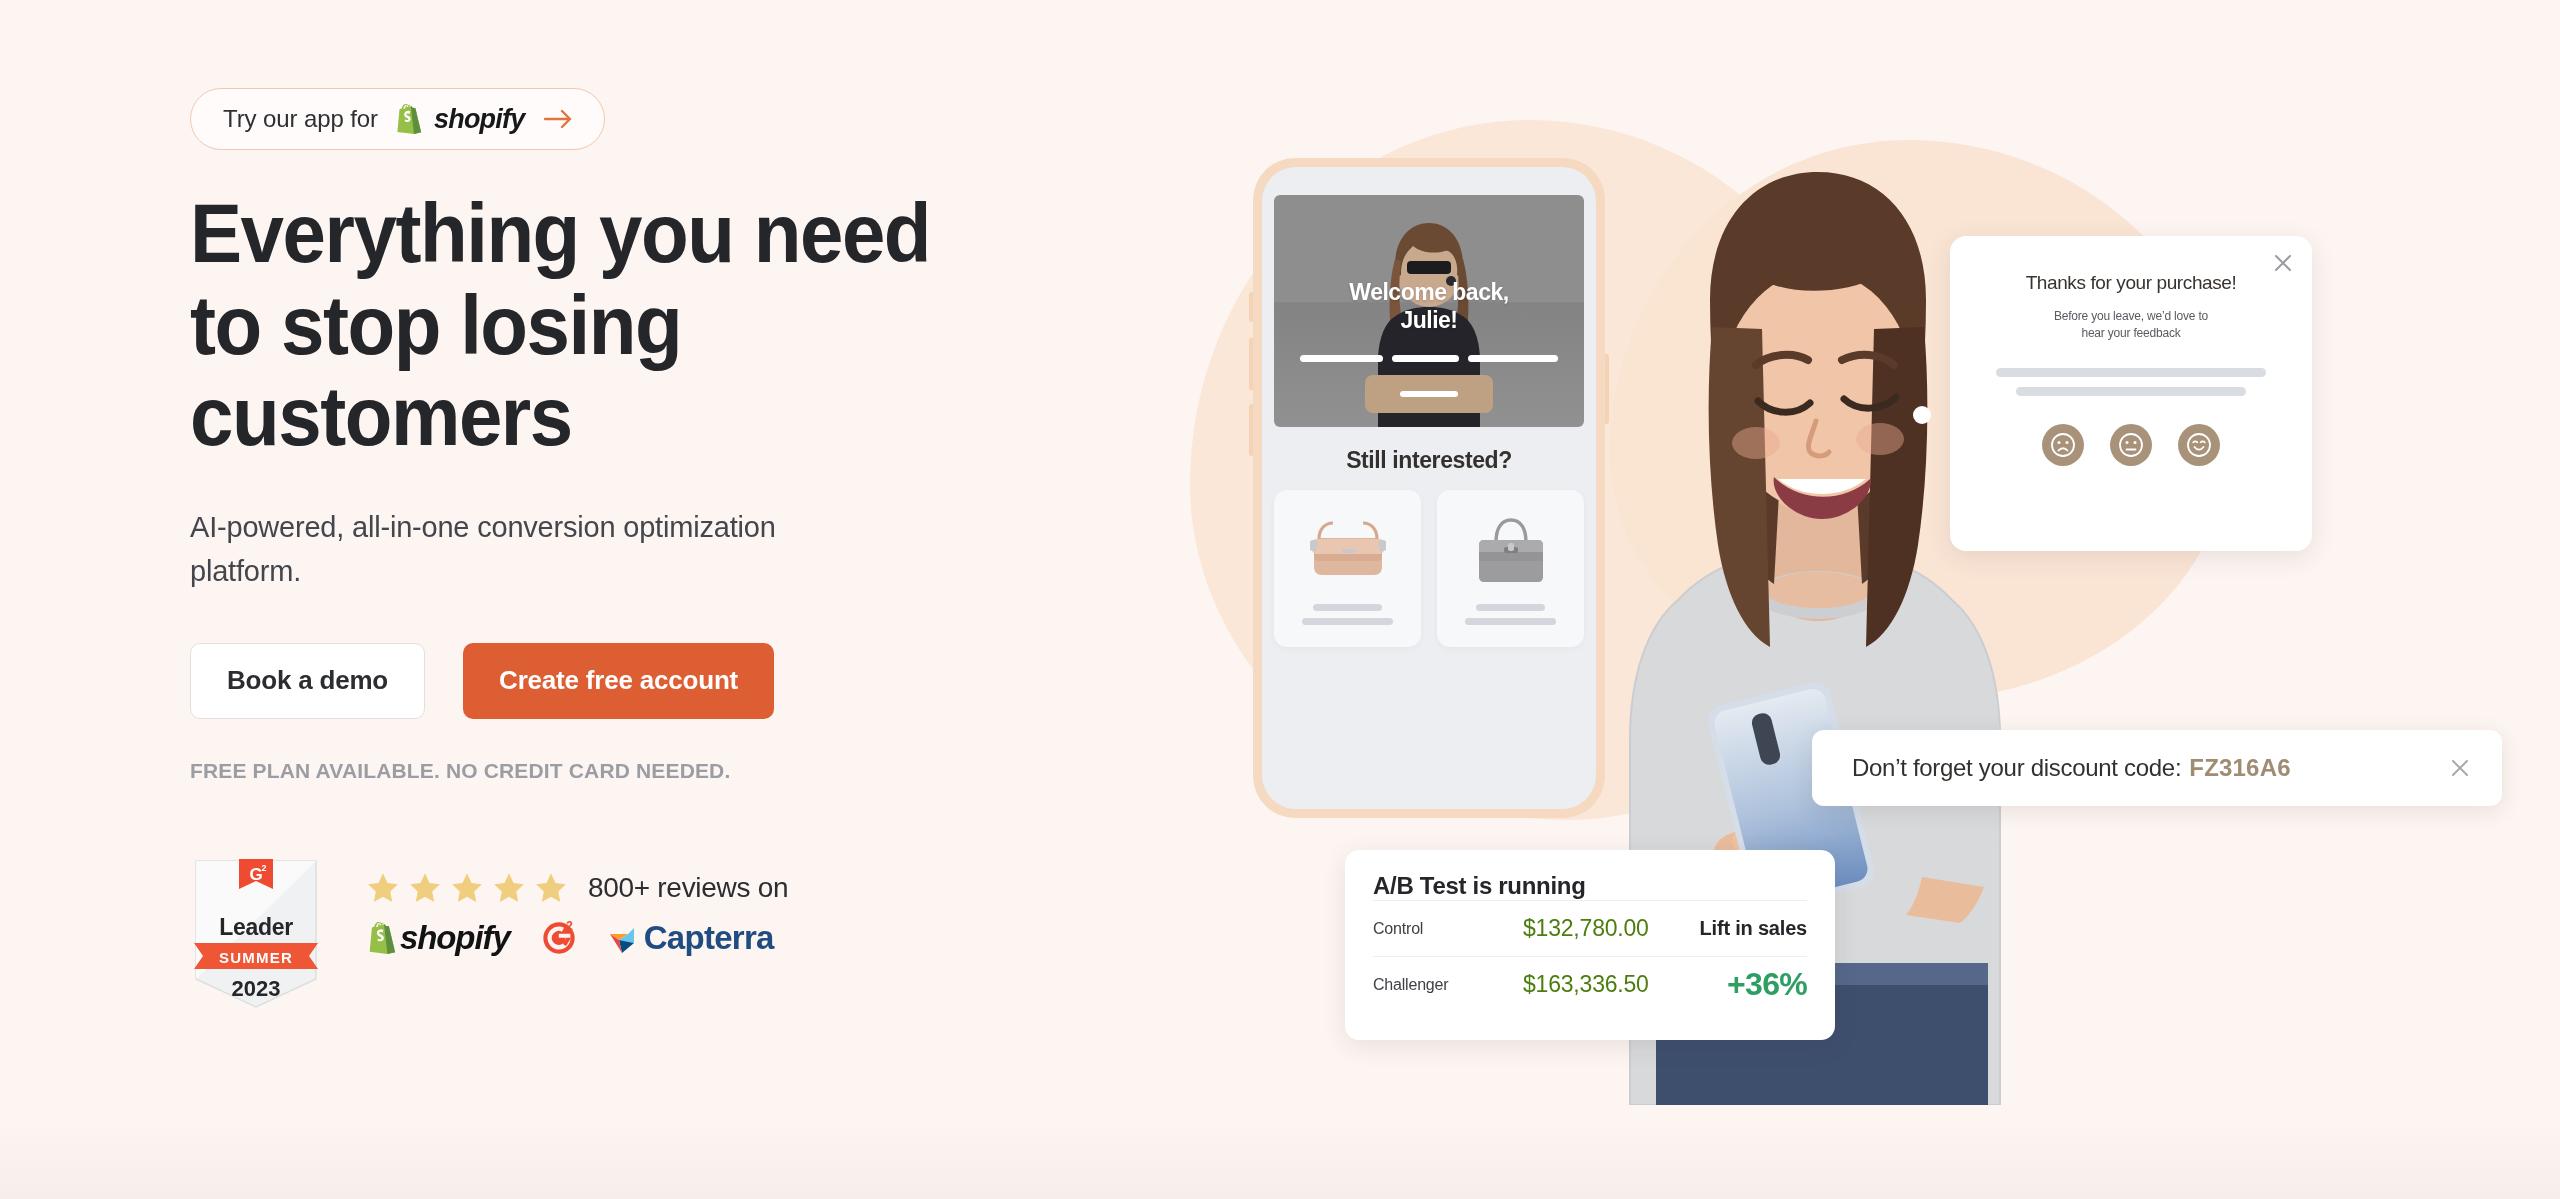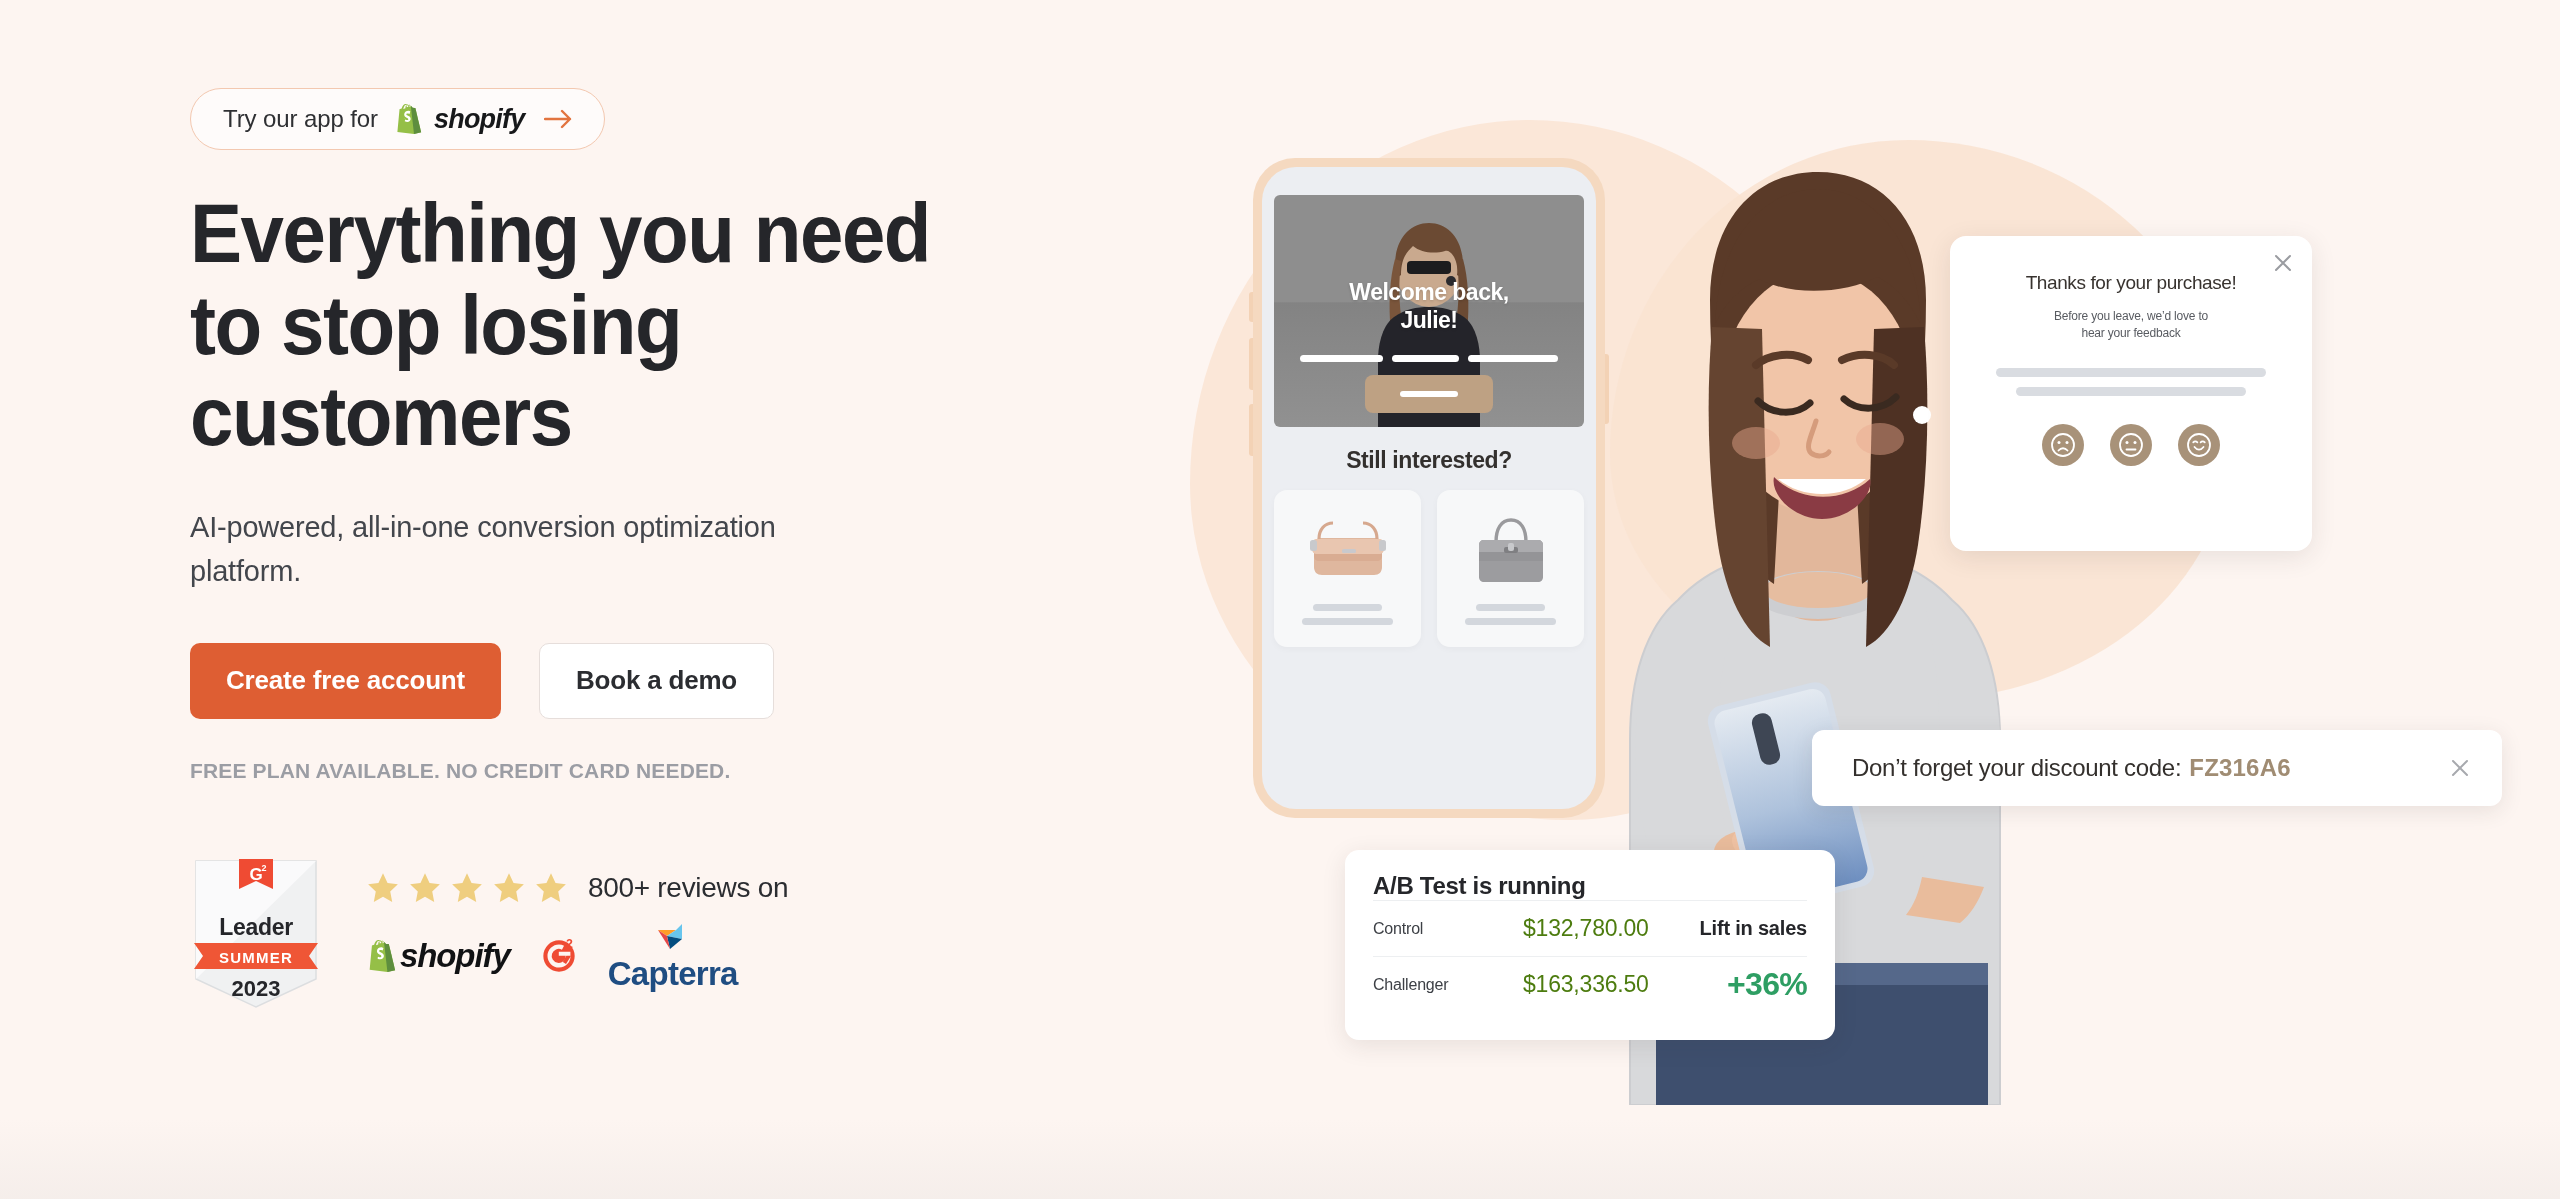--- a/index.html
+++ b/index.html
@@ -172,21 +172,21 @@
     margin-top: 14px;
   }
   .shopify-logo-sm { display: flex; align-items: center; gap: 4px; }
   .shopify-logo-sm .word {
     font-size: 33px;
     font-weight: 700;
     font-style: italic;
     color: #111214;
     letter-spacing: -1.1px;
   }
-  .capterra-logo { display: flex; align-items: center; gap: 2px; flex-direction: column; }
+  .capterra-logo { display: flex; align-items: flex-end; gap: 2px; }
   .capterra-word {
     font-size: 33px;
     font-weight: 700;
     color: #1F4D82;
     letter-spacing: -0.7px;
   }
 
   
   .right-visual {
     position: absolute;
@@ -537,22 +537,22 @@
       <svg class="pill-arrow" viewBox="0 0 30 22">
         <path d="M1 11h25M18 3l8 8-8 8" fill="none" stroke="#E2743F" stroke-width="2.4" stroke-linecap="round" stroke-linejoin="round"></path>
       </svg>
     </div>
 
     <h1 class="headline">Everything you need to stop losing customers</h1>
 
     <p class="subhead">AI-powered, all-in-one conversion optimization platform.</p>
 
     <div class="cta-row">
+      <button class="btn btn-secondary">Book a demo</button>
       <button class="btn btn-primary">Create free account</button>
-      <button class="btn btn-secondary">Book a demo</button>
     </div>
 
     <div class="fineprint">FREE PLAN AVAILABLE. NO CREDIT CARD NEEDED.</div>
 
     
     <div class="social">
 
       <div class="g2-badge">
         <svg width="132" height="155" viewBox="0 0 132 155">
           <path d="M6 6 H126 V124 L66 152 L6 124 Z" fill="#F0F1F2" stroke="#DCDEE0" stroke-width="1.5"></path>

